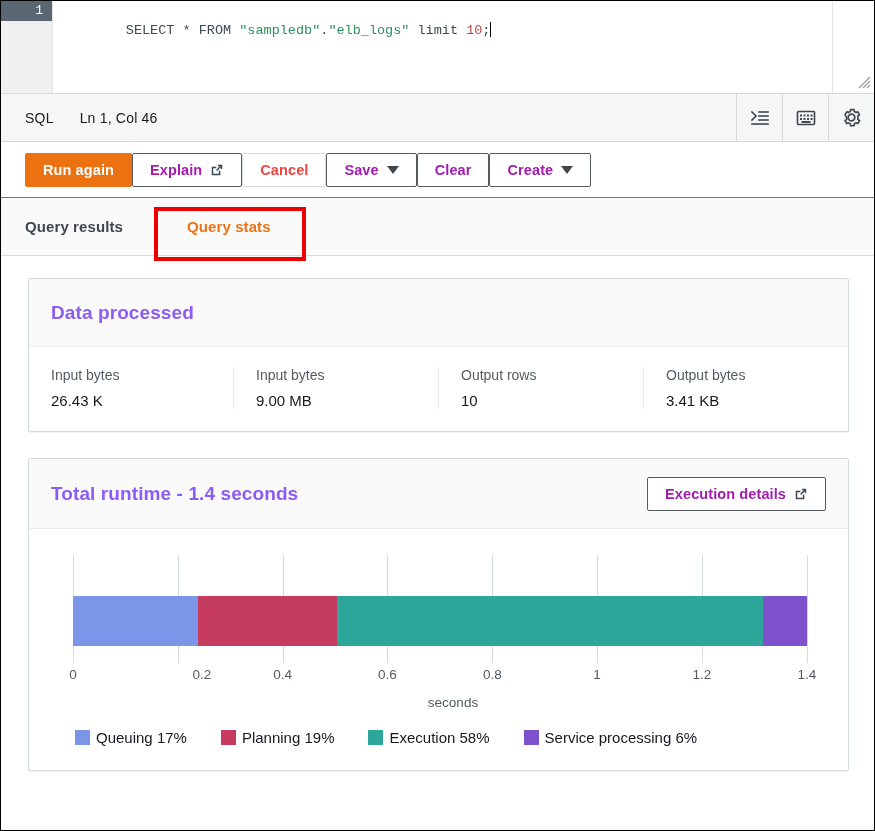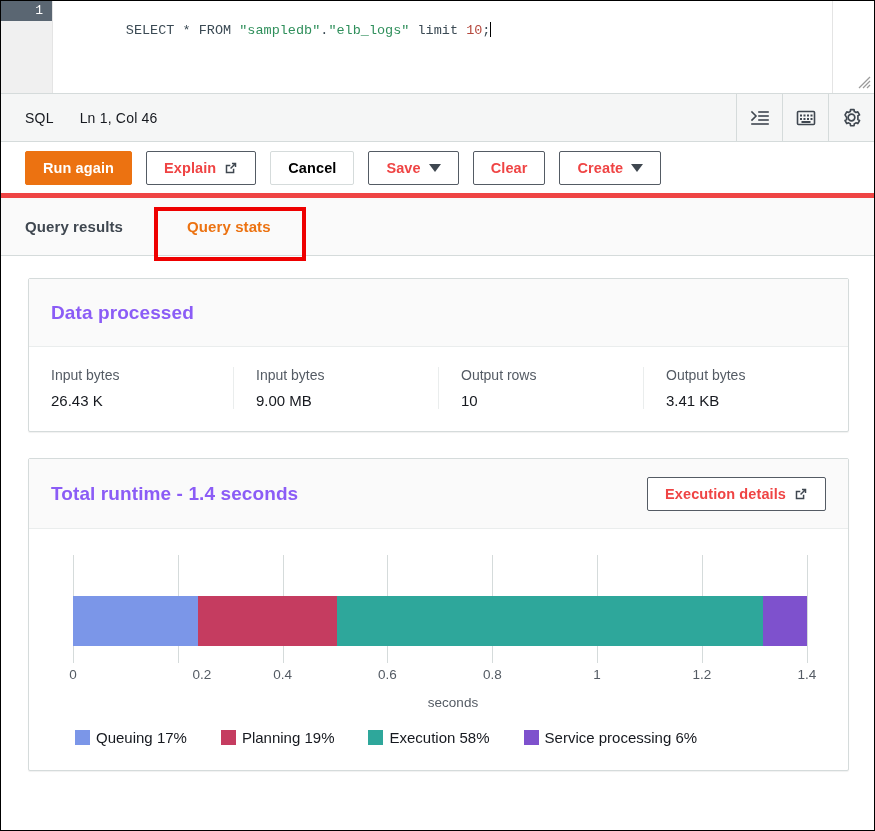--- a/index.html
+++ b/index.html
@@ -118,22 +118,21 @@
   }
   .sb-iconbtn:last-child { border-right: 0; }
 
   
   .toolbar {
     height: 56px;
     background: #ffffff;
     display: flex;
     align-items: center;
     padding-left: 24px;
-    gap: 14px;
-    border-bottom: 5px solid #ef4444;
+    border-bottom: 1px solid #ef4444;
   }
   .btn {
     height: 34px;
     border-radius: 2px;
     font-size: 14.5px;
     font-weight: bold;
     display: inline-flex;
     align-items: center;
     justify-content: center;
     gap: 8px;
@@ -143,26 +142,26 @@
     letter-spacing: .1px;
   }
   .btn-primary {
     background: #ec7211;
     border: 1px solid #ec7211;
     color: #ffffff;
   }
   .btn-normal {
     background: #ffffff;
     border: 1px solid #545b64;
+    color: #a21caf;
+  }
+  .btn-disabled {
+    background: #ffffff;
+    border: 1px solid #d5dbdb;
     color: #ef4444;
-  }
-  .btn-disabled {
-    background: #ffffff;
-    border: 1px solid #d5dbdb;
-    color: #000000;
     cursor: default;
   }
   .caret-down {
     width: 0; height: 0;
     border-left: 6px solid transparent;
     border-right: 6px solid transparent;
     border-top: 8px solid #3f4750;
     display: inline-block;
   }
 

